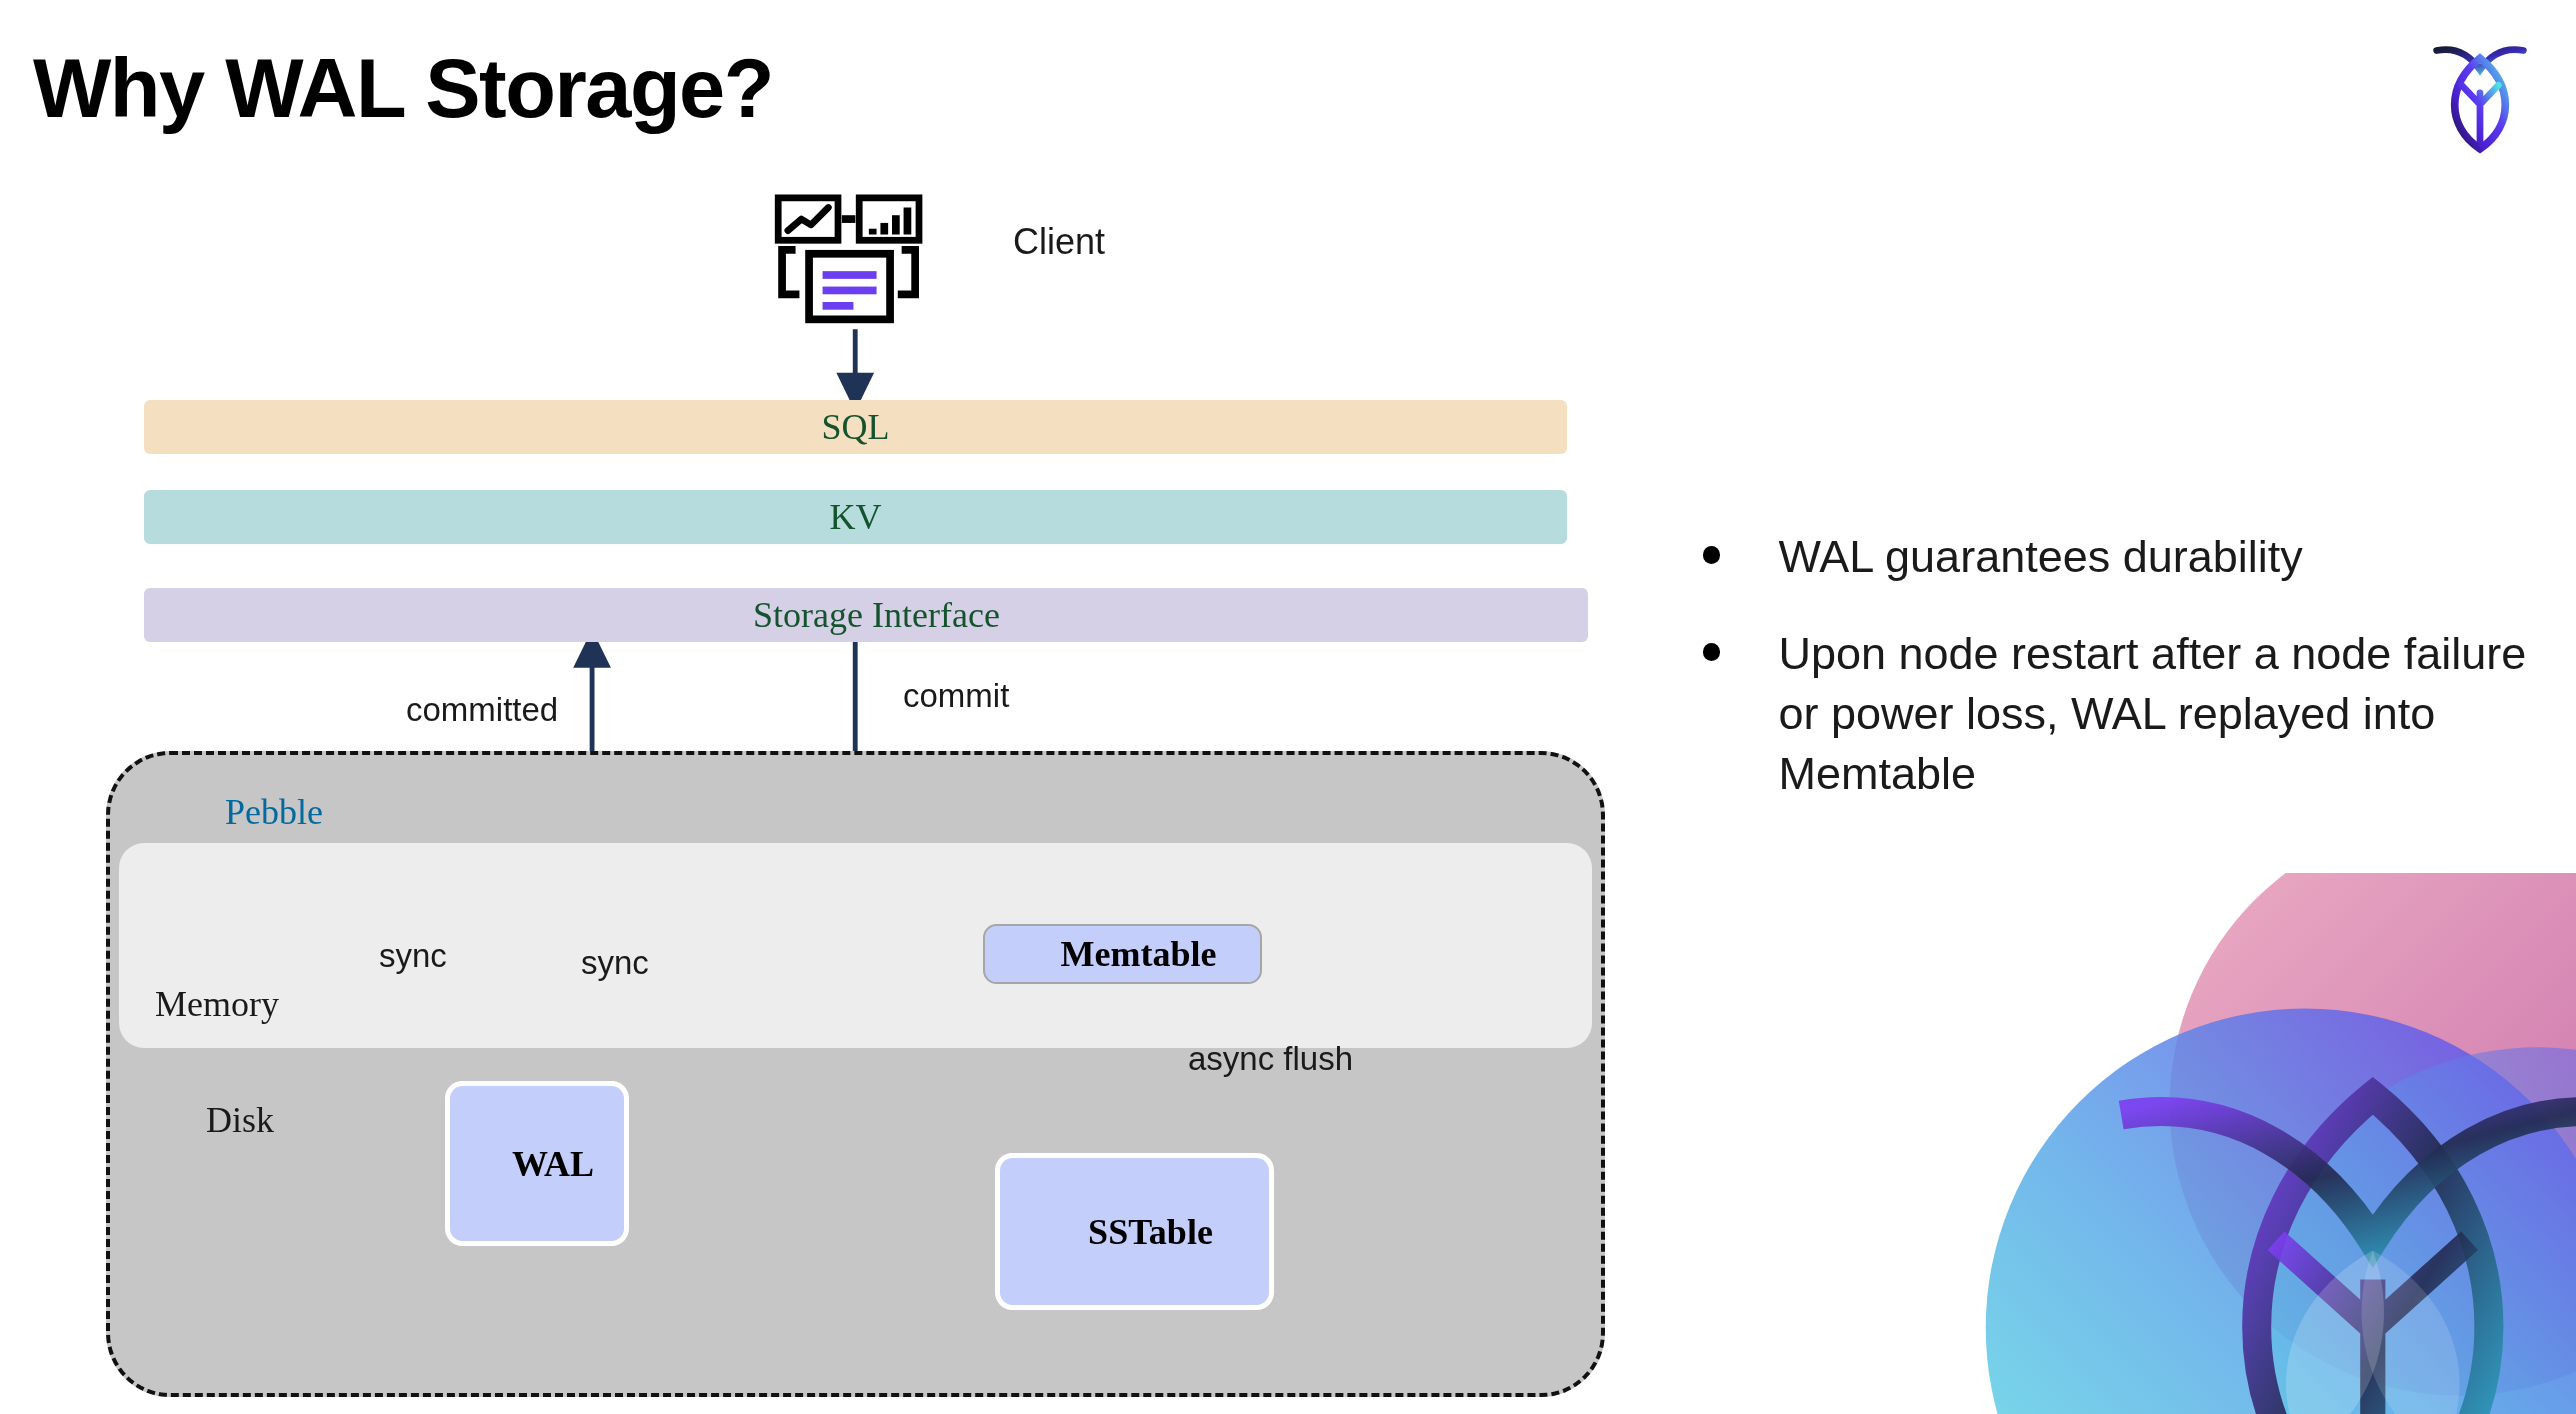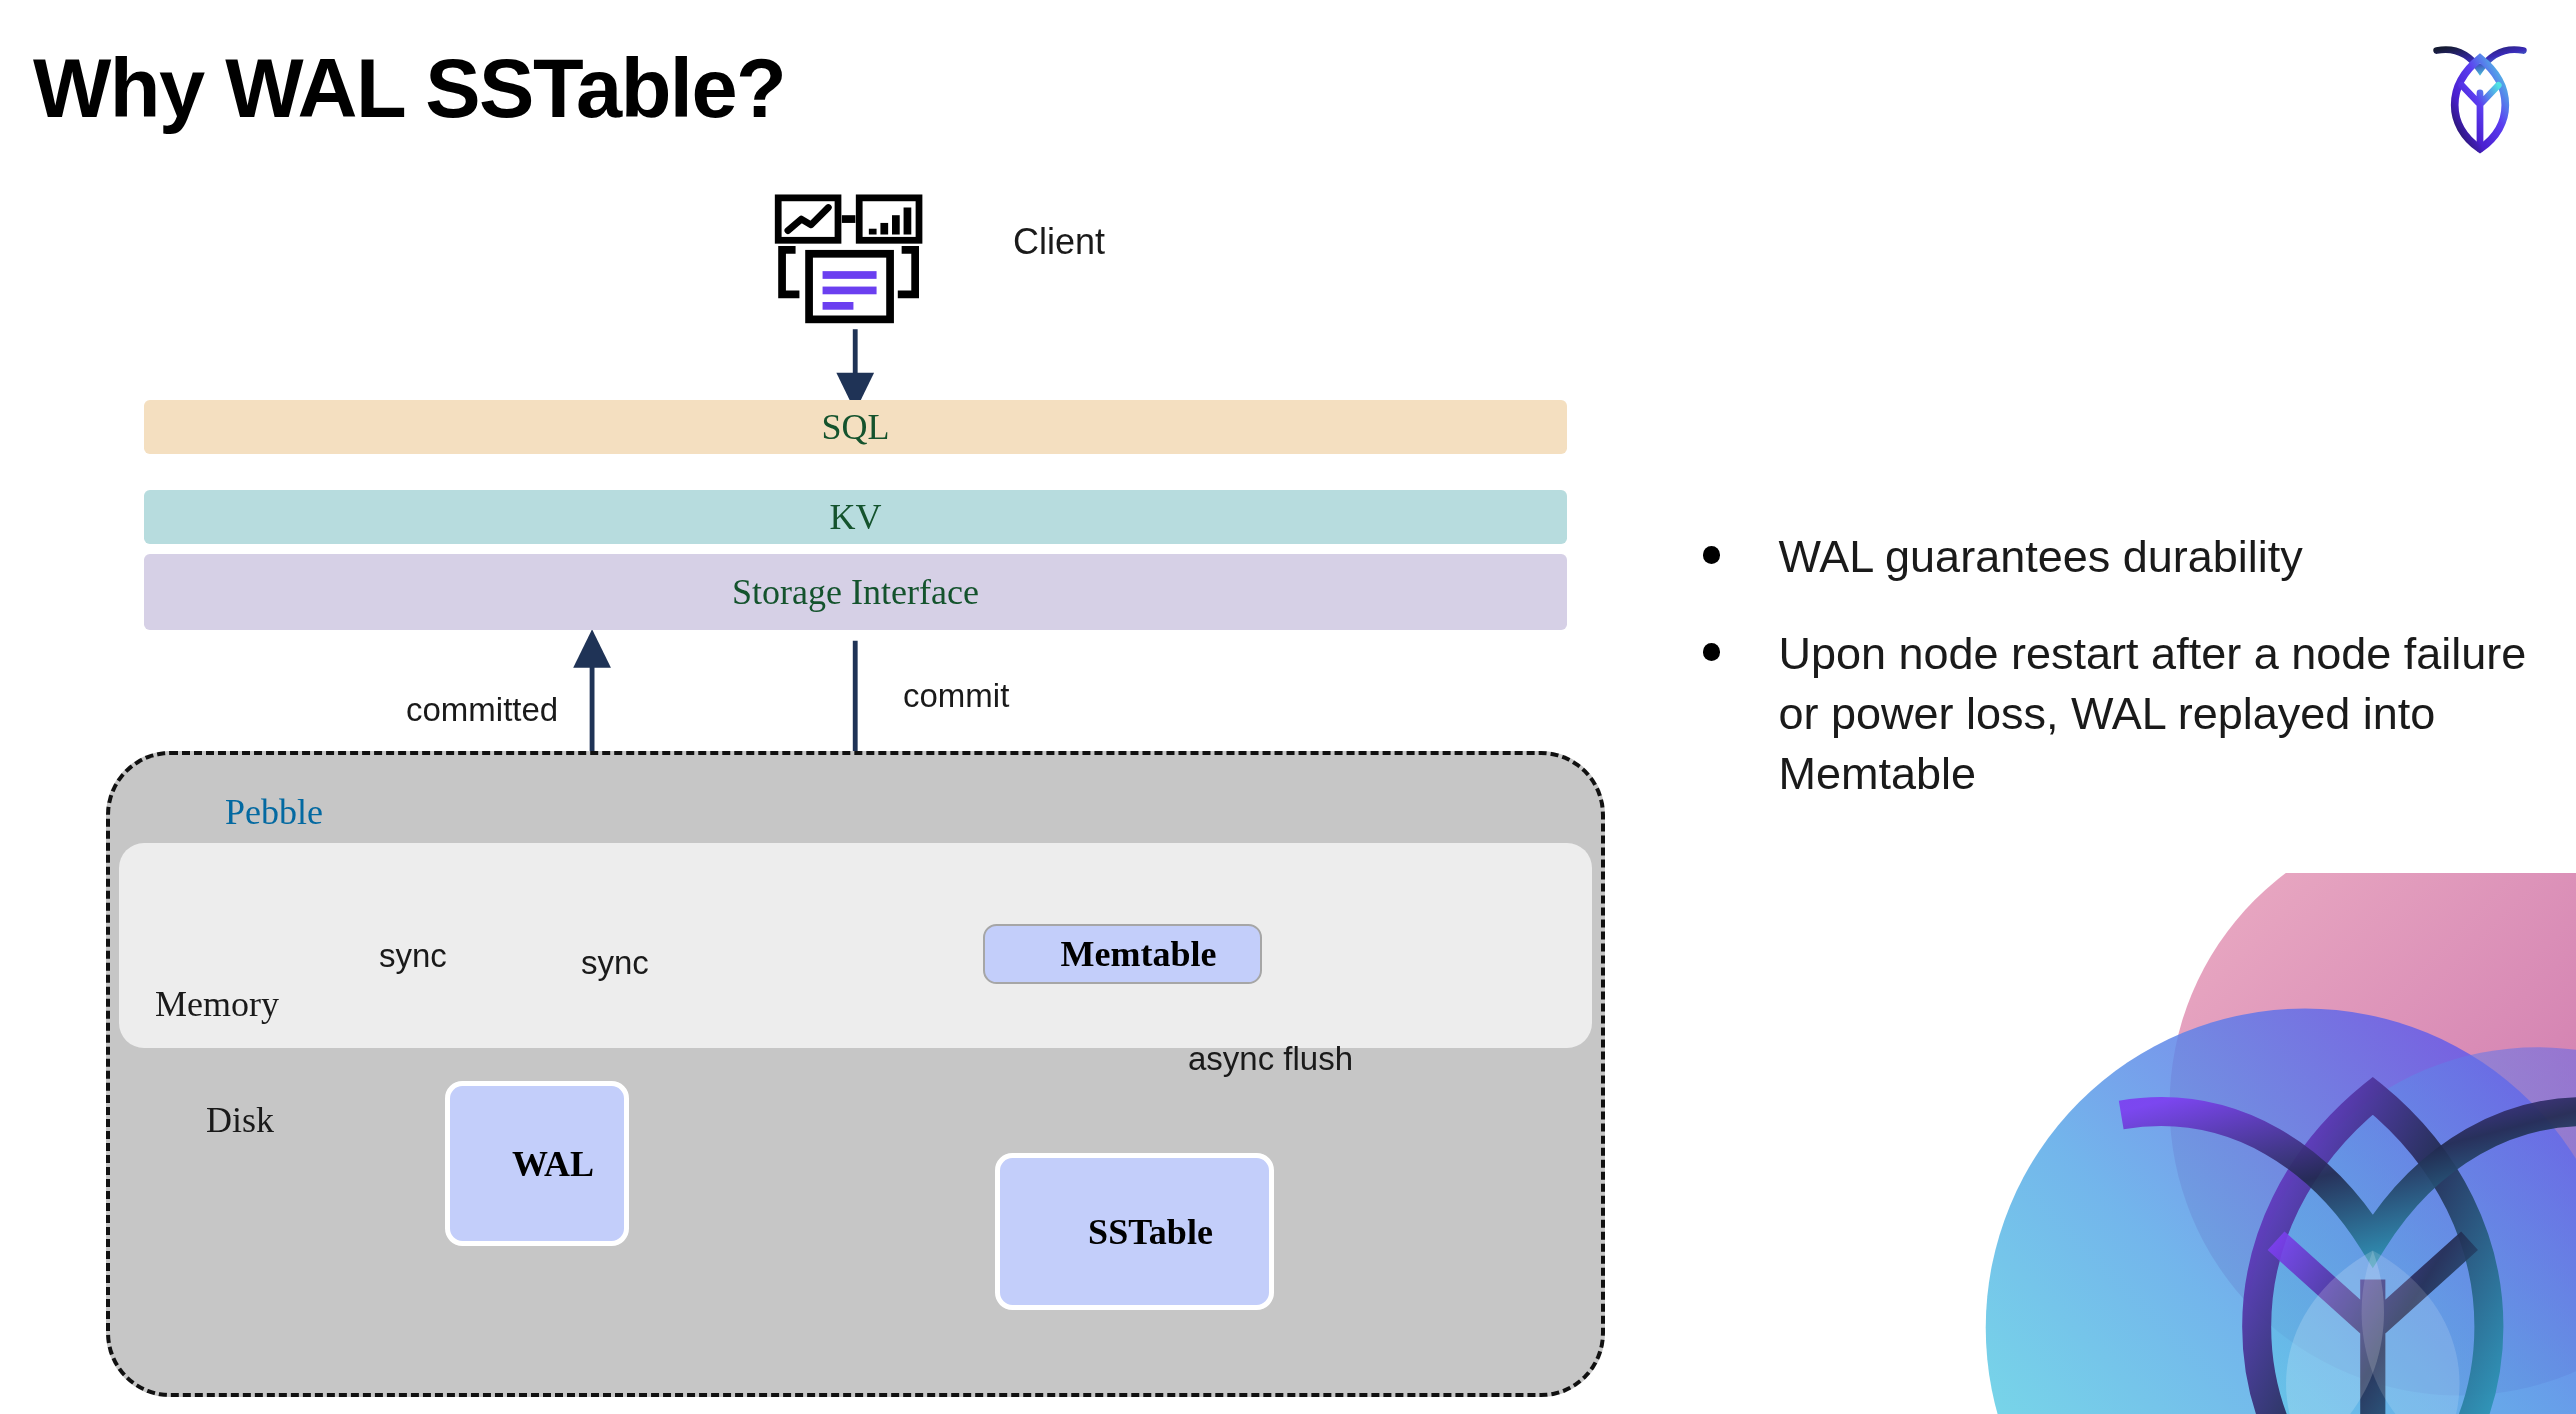--- a/index.html
+++ b/index.html
@@ -90,21 +90,21 @@
     border-radius: 5.8px;
     display: flex;
     align-items: center;
     justify-content: center;
     font-family: "Liberation Serif", serif;
     font-size: 36px;
     color: #14532d;
   }
   #layer-sql { top: 400px; }
   #layer-kv  { top: 490px; }
-  #layer-storage { top: 554px; height: 76px; }
+  #layer-storage { top: 588px; height: 54px; padding-left: 21px; }
 
   
   #pebble-container {
     position: absolute;
     left: 106px;
     top: 751px;
     width: 1499px;
     height: 646px;
     border: 4.8px dashed #111111;
     border-radius: 64px;
@@ -222,21 +222,21 @@
   .bullet-text {
     font-family: "Liberation Sans", sans-serif;
     font-size: 45px;
     line-height: 1.33;
     color: #1a1a1a;
   }
 </style>
 </head>
 <body>
 
-<div id="slide-title">Why WAL SSTable?</div>
+<div id="slide-title">Why WAL Storage?</div>
 
 <div id="brand-logo">
   <svg viewBox="0 0 110 130" width="106" height="126">
     <defs>
       <linearGradient id="logoGrad" x1="0" y1="1" x2="1" y2="0">
         <stop offset="0%" stop-color="#1b1340"></stop>
         <stop offset="30%" stop-color="#4a1fd0"></stop>
         <stop offset="60%" stop-color="#5b3df0"></stop>
         <stop offset="100%" stop-color="#4fe3e3"></stop>
       </linearGradient>

